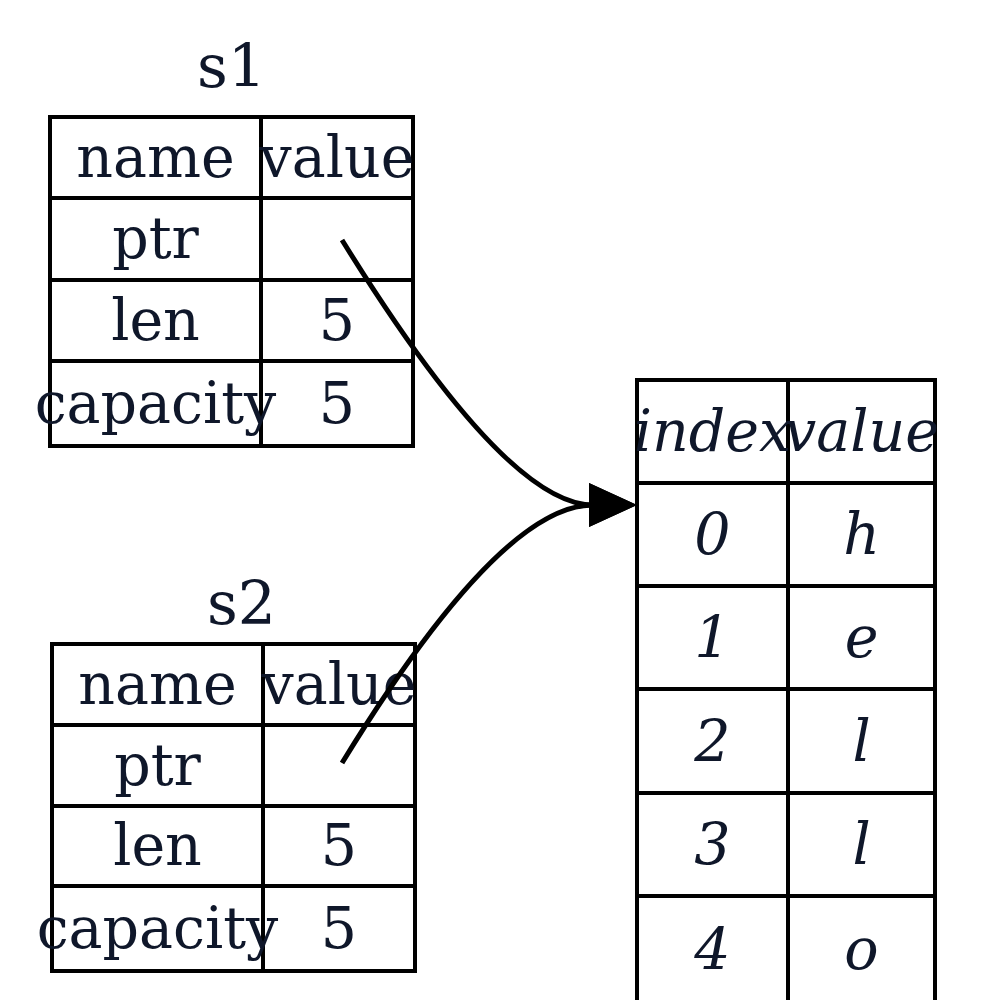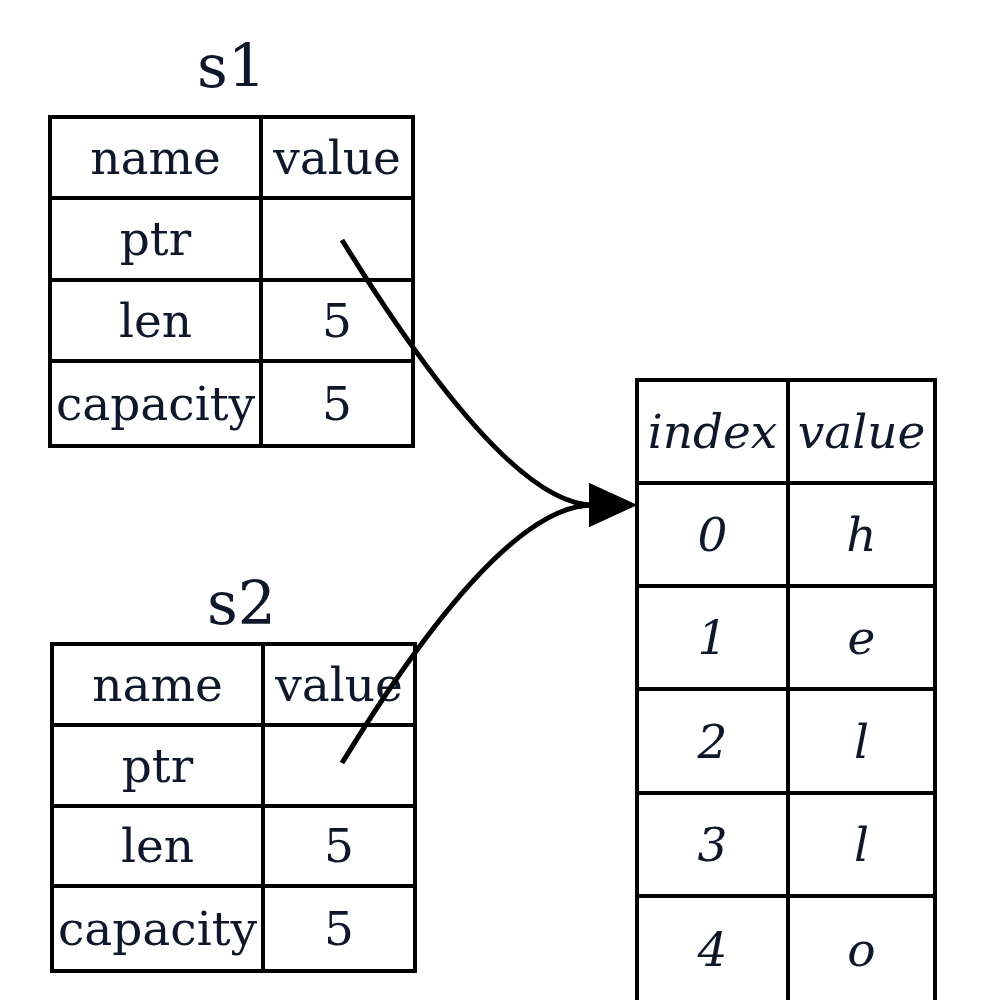--- a/index.html
+++ b/index.html
@@ -39,21 +39,21 @@
   .tbl-heap {
     left: 635px; top: 378px; width: 302px; height: 627px;
     grid-template-columns: 151px 1fr;
     grid-template-rows: repeat(6, 1fr);
     font-style: italic;
   }
   .cell {
     display: flex;
     align-items: center;
     justify-content: center;
-    font-size: 47px;
+    font-size: 57px;
     line-height: 1;
     white-space: nowrap;
     overflow: visible;
     min-width: 0;
   }
   .colsep { border-right: 4px solid #000000; }
   .rowsep { border-bottom: 4px solid #000000; }
   .overlay {
     position: absolute;
     left: 0; top: 0;

